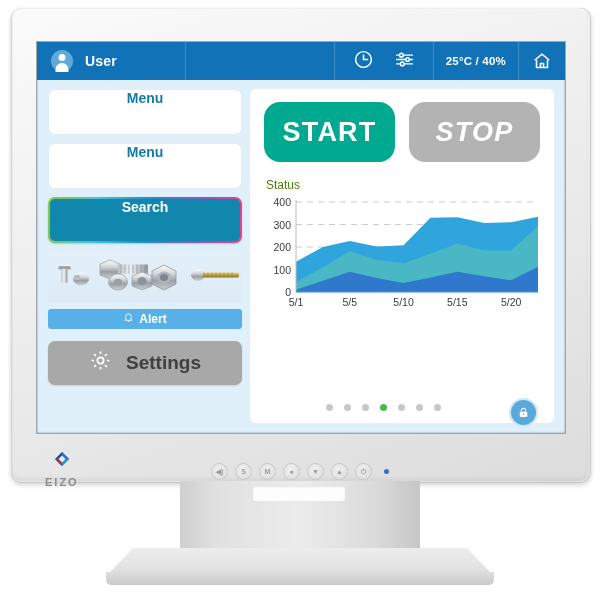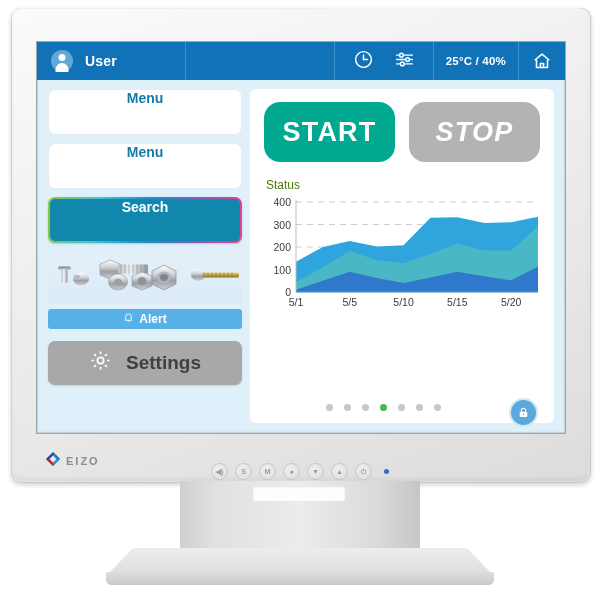--- a/index.html
+++ b/index.html
@@ -139,21 +139,21 @@
   .dots{display:flex;gap:11px;margin-left:76px;}
   .dot{width:7px;height:7px;border-radius:50%;background:#c7c7c7;}
   .dot.on{background:#4cb84c;}
   .lockbtn{
     position:absolute;right:16px;bottom:-4px;width:25px;height:25px;border-radius:50%;
     background:#5aa9dd;display:flex;align-items:center;justify-content:center;
     border:2px solid #cfe6f5;
   }
 
   
-  .logo{position:absolute;left:45px;top:451px;display:flex;align-items:center;gap:5px;}
+  .logo{position:absolute;left:45px;top:451px;display:flex;align-items:center;gap:5px;flex-direction:column;}
   .logo-text{font-size:11px;font-weight:bold;color:#8b8b8b;letter-spacing:2px;}
 
   .ctrlrow{
     position:absolute;left:211px;top:463px;display:flex;align-items:center;gap:7px;
   }
   .ctrlbtn{
     width:15px;height:15px;border-radius:50%;
     background:radial-gradient(circle at 40% 35%,#efefef,#dcdcdc);
     border:1px solid #c6c6c6;display:flex;align-items:center;justify-content:center;
     font-size:7px;color:#9a9a9a;font-weight:bold;

